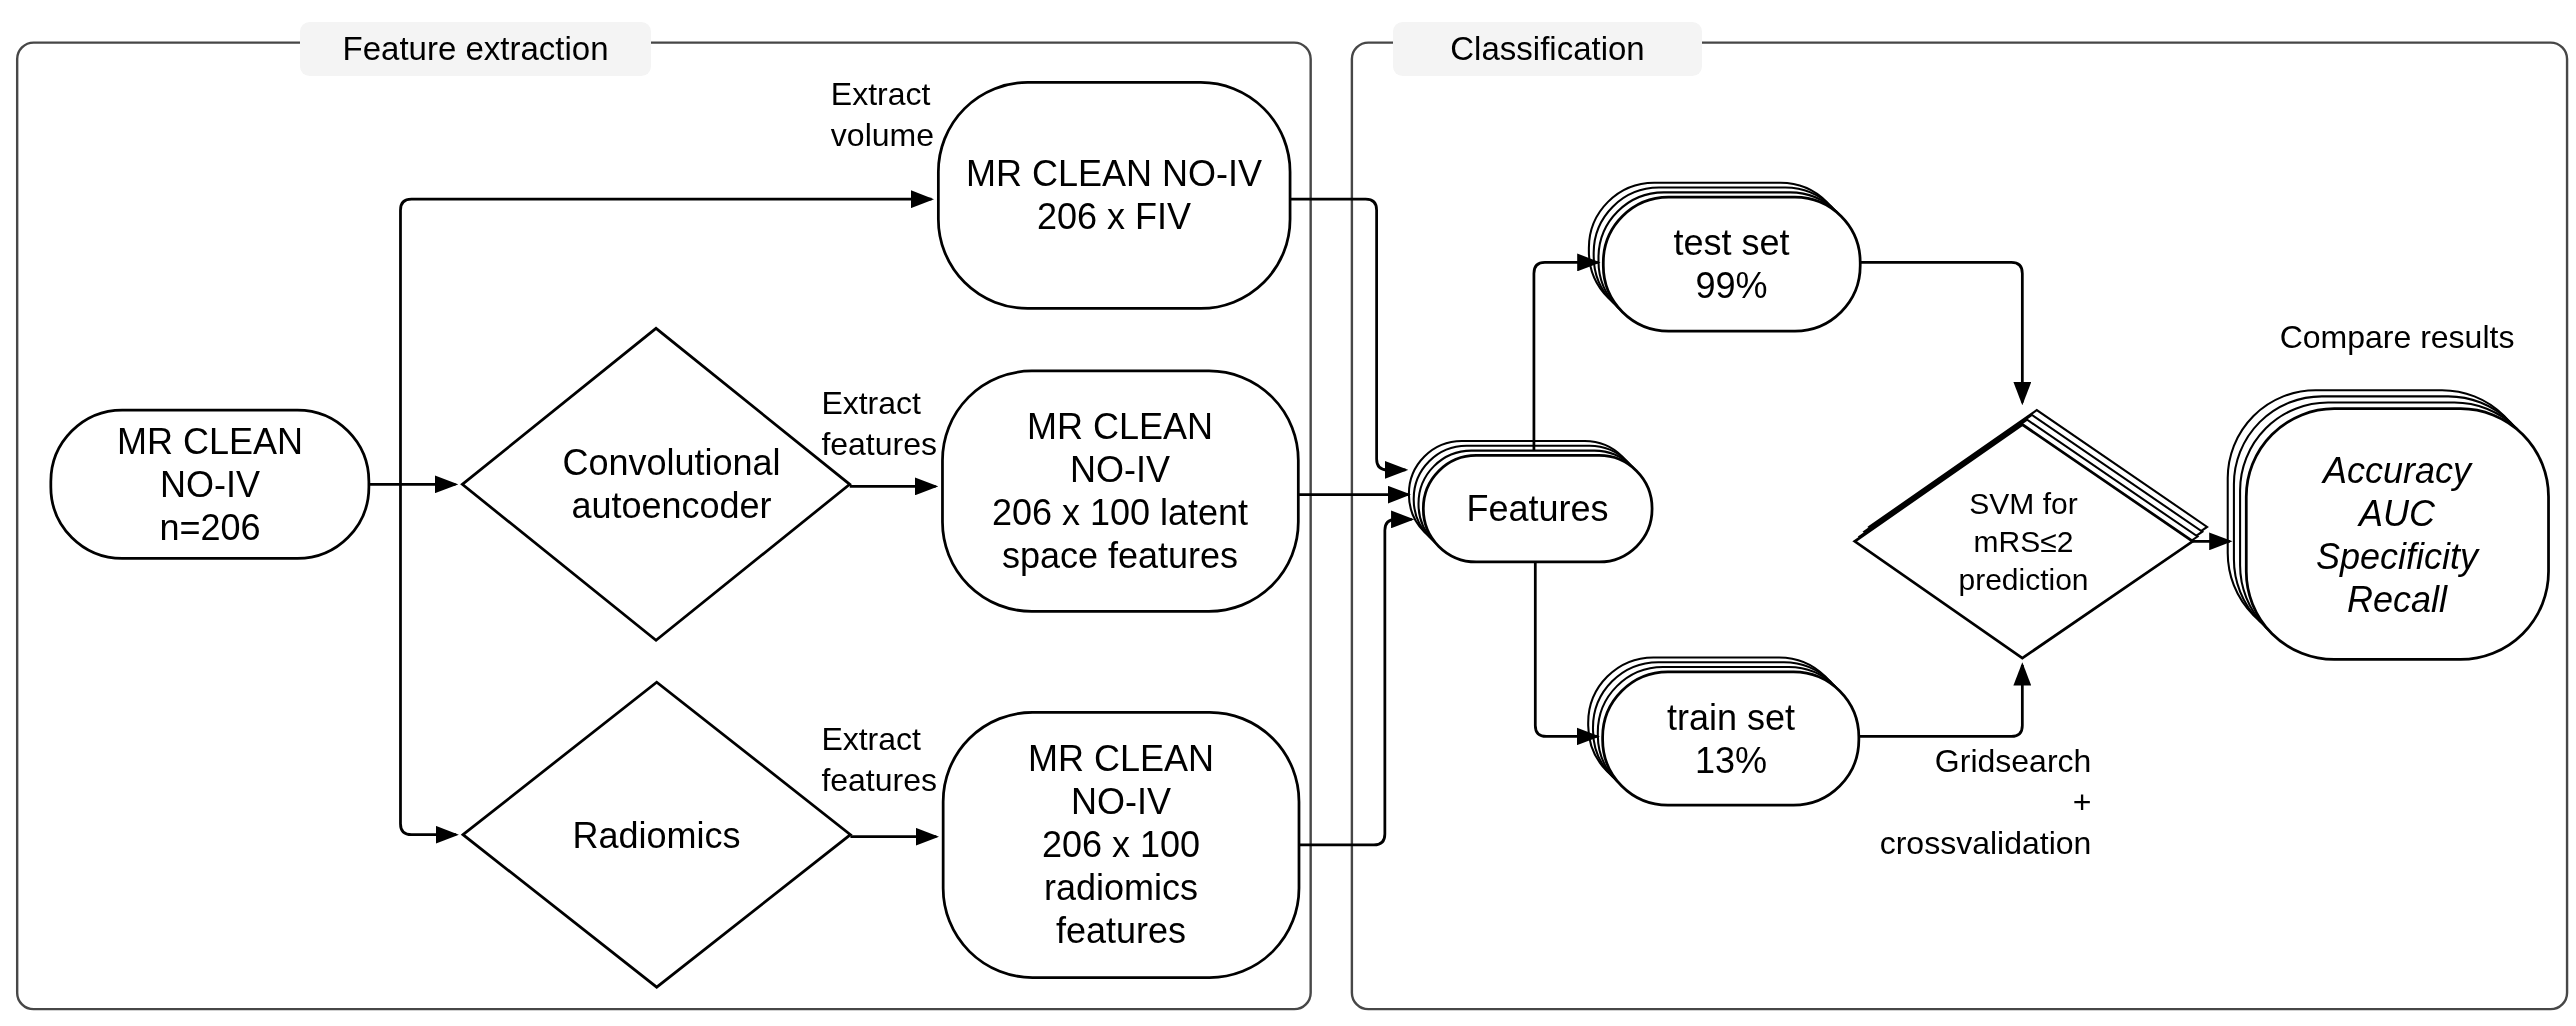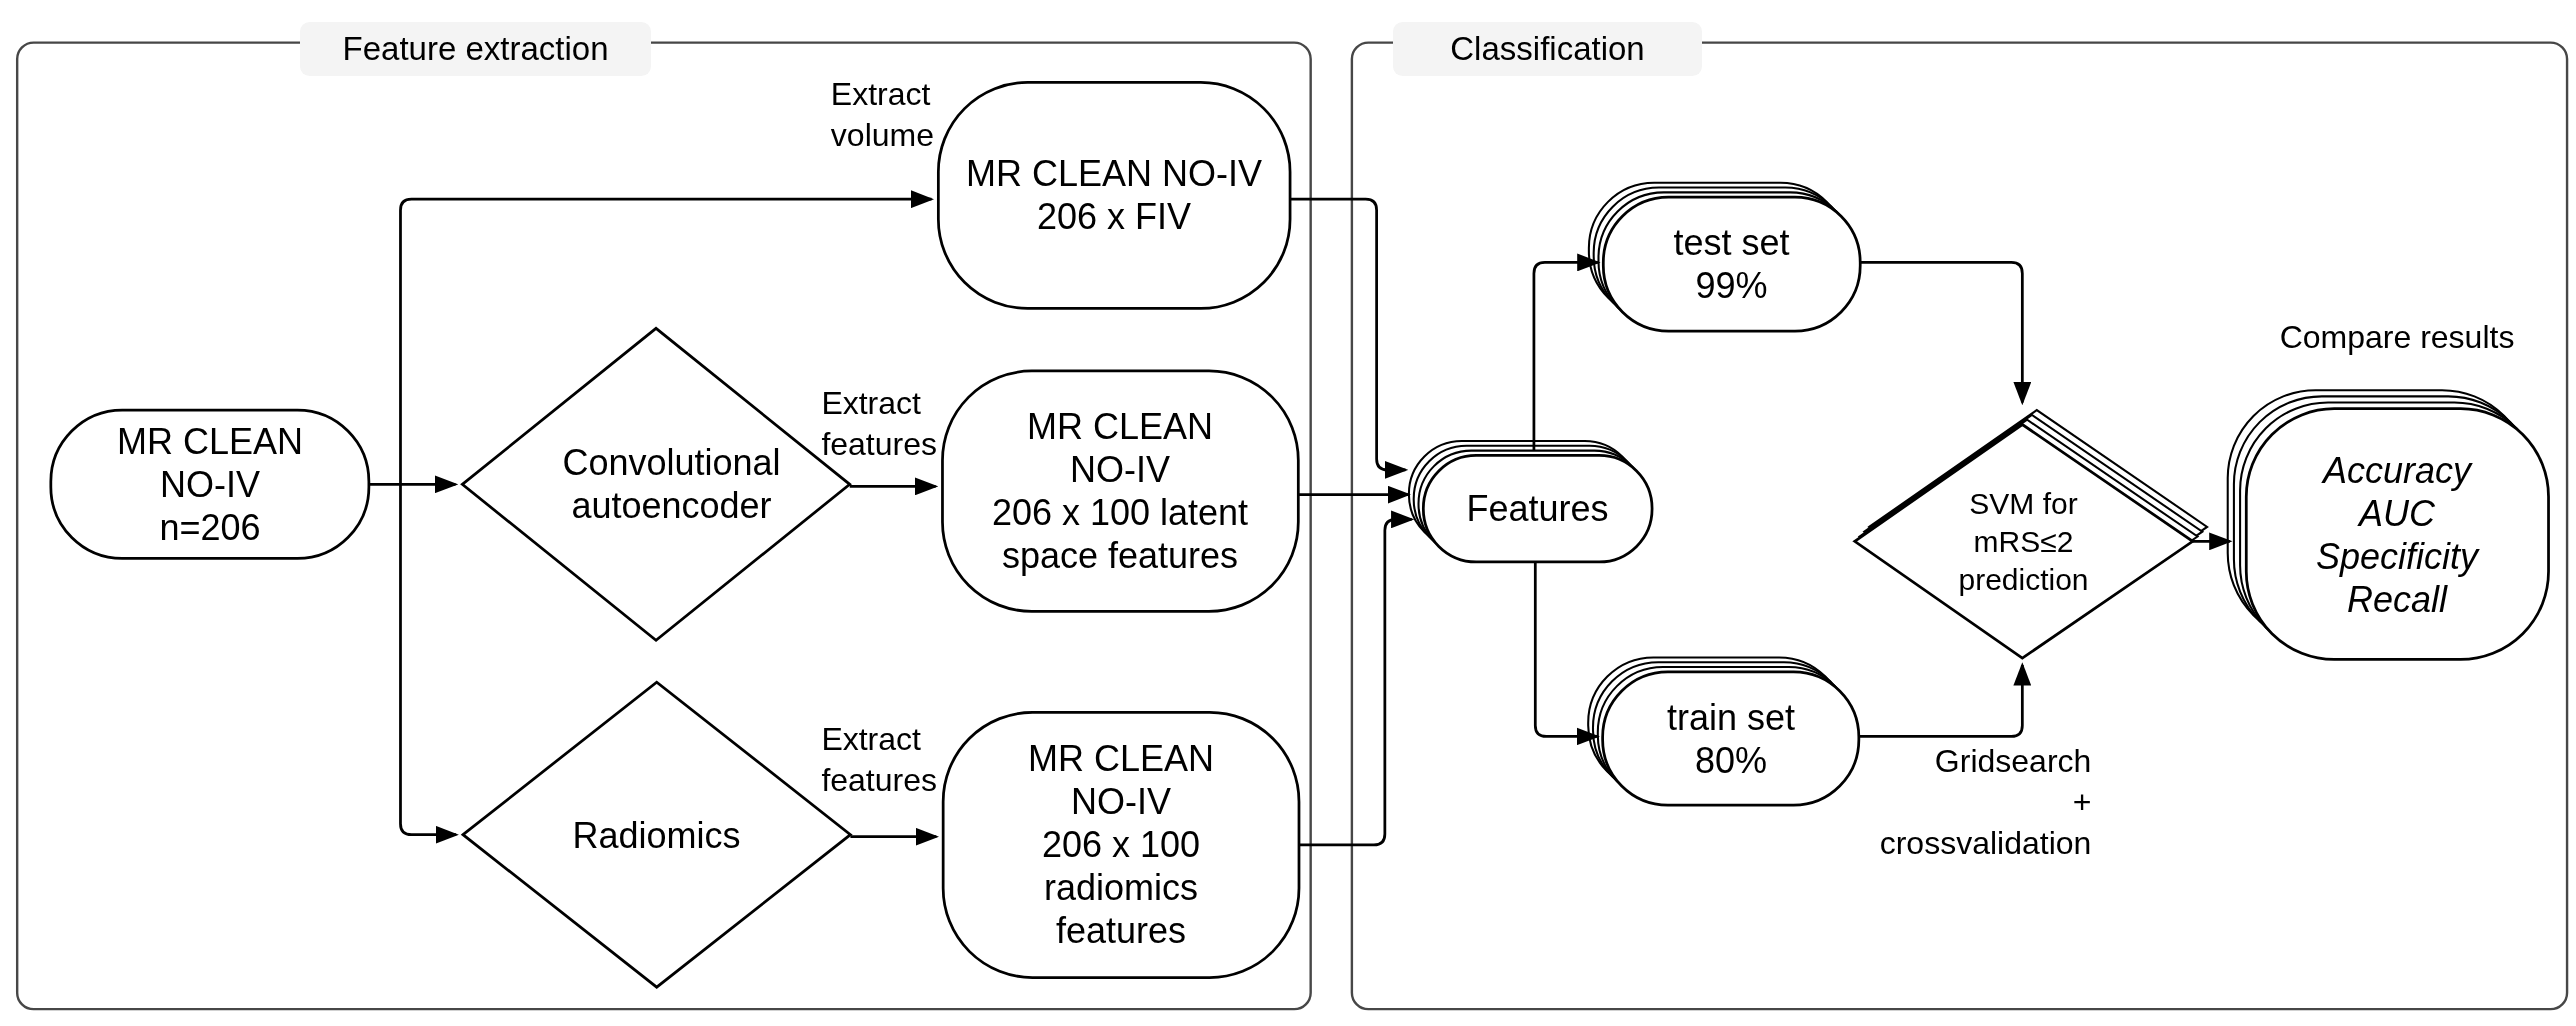--- a/index.html
+++ b/index.html
@@ -130,21 +130,21 @@
 space features</div>
   <div class="txt" style="left:943px;top:712px;width:356px;height:265px;">MR CLEAN
 NO-IV
 206 x 100
 radiomics
 features</div>
   <div class="txt" style="left:1423px;top:455px;width:229px;height:106px;">Features</div>
   <div class="txt" style="left:1603px;top:197px;width:257px;height:134px;">test set
 99%</div>
   <div class="txt" style="left:1603px;top:672px;width:256px;height:133px;">train set
-80%</div>
+13%</div>
   <div class="txt small" style="left:1886px;top:481px;width:275px;height:121px;">SVM for
 mRS≤2
 prediction</div>
   <div class="txt" style="left:2246px;top:409px;width:302px;height:251px;font-style:italic;">Accuracy
 AUC
 Specificity
 Recall</div>
 
   <div class="lbl" style="left:714px;top:74px;width:220px;height:89px;">Extract
 volume</div>

